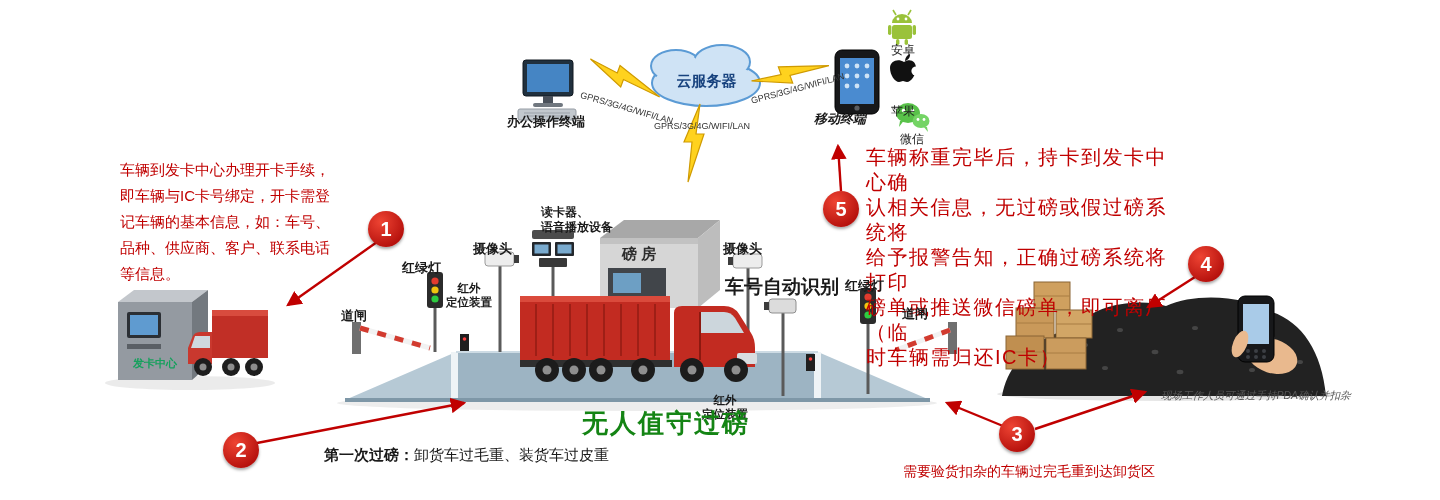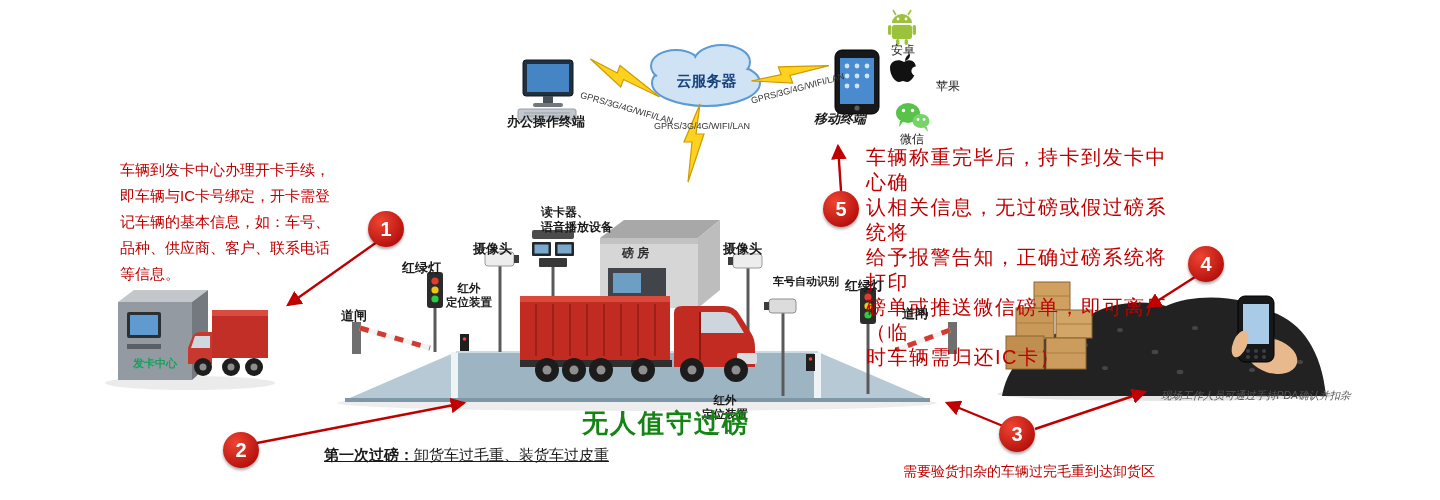--- a/index.html
+++ b/index.html
@@ -308,21 +308,21 @@
   <div class="lbl" style="left:582px; top:90px; font-size:9px; color:#333; transform:rotate(16deg); transform-origin:left top;">GPRS/3G/4G/WIFI/LAN</div>
 
   <div class="lbl" style="left:654px; top:121px; font-size:9px; color:#333;">GPRS/3G/4G/WIFI/LAN</div>
 
   <div class="lbl" style="left:750px; top:96px; font-size:9px; color:#333; transform:rotate(-15deg); transform-origin:left top;">GPRS/3G/4G/WIFI/LAN</div>
 
   <div class="lbl bold center" style="left:798px; top:110px; width:84px; font-size:13px;font-style:italic;">移动终端</div>
 
   <div class="lbl center" style="left:885px; top:42px; width:36px; font-size:12px;">安卓</div>
 
-  <div class="lbl center" style="left:885px; top:78px; width:36px; font-size:12px;margin-left:45px;">苹果</div>
+  <div class="lbl center" style="left:885px; top:103px; width:36px; font-size:12px;">苹果</div>
 
   <div class="lbl center" style="left:894px; top:131px; width:36px; font-size:12px;">微信</div>
 
   <div class="lbl red preline" style="left:120px; top:157px; width:236px; font-size:15px; line-height:26px;">车辆到发卡中心办理开卡手续，
 即车辆与IC卡号绑定，开卡需登
 记车辆的基本信息，如：车号、
 品种、供应商、客户、联系电话
 等信息。</div>
 
   <div class="lbl red preline" style="left:866px; top:145px; width:320px; font-size:20px; line-height:25px; letter-spacing:1.5px;">车辆称重完毕后，持卡到发卡中心确
@@ -336,39 +336,39 @@
 
   <div class="lbl bold" style="left:341px; top:307px; font-size:13px;">道闸</div>
 
   <div class="lbl bold" style="left:402px; top:259px; font-size:13px;">红绿灯</div>
 
   <div class="lbl bold" style="left:473px; top:240px; font-size:13px;">摄像头</div>
 
   <div class="lbl bold preline" style="left:541px; top:205px; font-size:12px; line-height:15px;">读卡器、
 语音播放设备</div>
 
-  <div class="lbl bold" style="left:622px; top:245px; font-size:12px; color:#2e2e2e;">磅 房</div>
+  <div class="lbl bold" style="left:622px; top:245px; font-size:15px; color:#2e2e2e;">磅 房</div>
 
   <div class="lbl bold" style="left:723px; top:240px; font-size:13px;">摄像头</div>
 
-  <div class="lbl bold" style="left:725px; top:274px; font-size:11px;margin-left:48px;">车号自动识别</div>
+  <div class="lbl bold" style="left:725px; top:274px; font-size:19px;">车号自动识别</div>
 
   <div class="lbl bold" style="left:845px; top:277px; font-size:13px;">红绿灯</div>
 
   <div class="lbl bold" style="left:902px; top:305px; font-size:13px;">道闸</div>
 
   <div class="lbl bold preline center" style="left:441px; top:281px; width:56px; font-size:11.5px; line-height:14px;">红外
 定位装置</div>
 
   <div class="lbl bold preline center" style="left:697px; top:393px; width:56px; font-size:11.5px; line-height:14px;">红外
 定位装置</div>
 
   <div class="lbl bold" style="left:541px; top:406px; font-size:26px; color:#148414; letter-spacing:2px;margin-left:41px;">无人值守过磅</div>
 
-  <div class="lbl" style="left:324px; top:446px; font-size:15px;text-decoration:underline;">
+  <div class="lbl" style="left:324px; top:446px; font-size:15px;">
     <span class="bold">第一次过磅：</span><span>卸货车过毛重、装货车过皮重</span>
   </div>
 
   <div class="lbl" style="left:1161px; top:389px; font-size:10.5px; color:#555;font-style:italic;">现场工作人员可通过手持PDA确认并扣杂</div>
 
   <div class="lbl red" style="left:903px; top:463px; font-size:14px;">需要验货扣杂的车辆过完毛重到达卸货区</div>
 
   <div class="step" style="left:368px; top:211px;">1</div>
   <div class="step" style="left:223px; top:432px;">2</div>
   <div class="step" style="left:999px; top:416px;">3</div>

